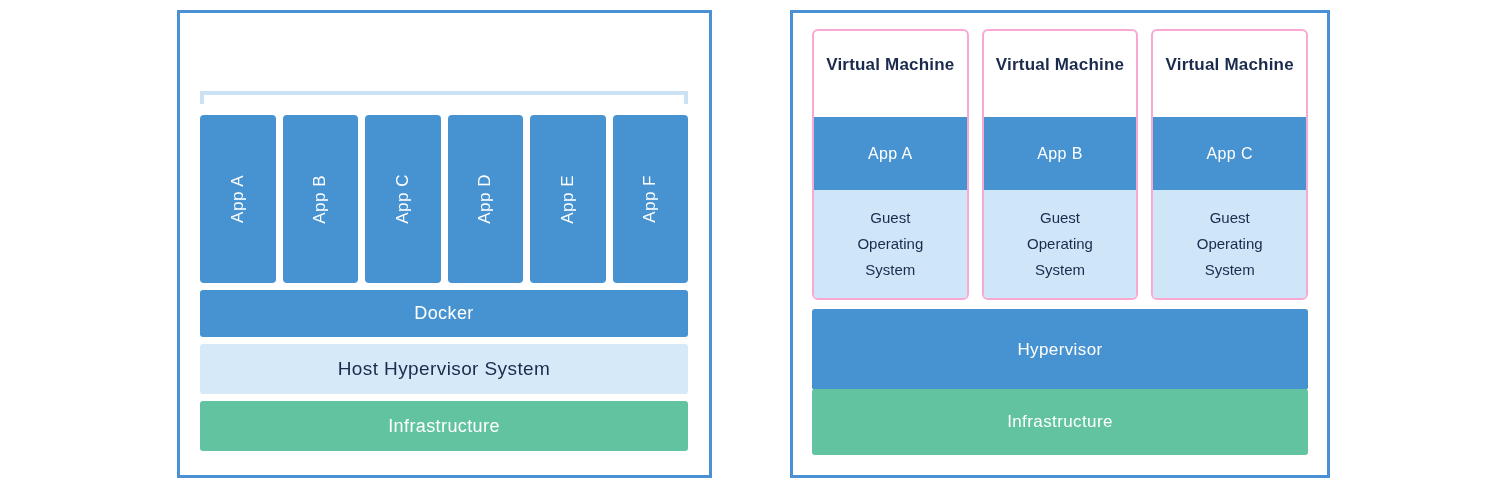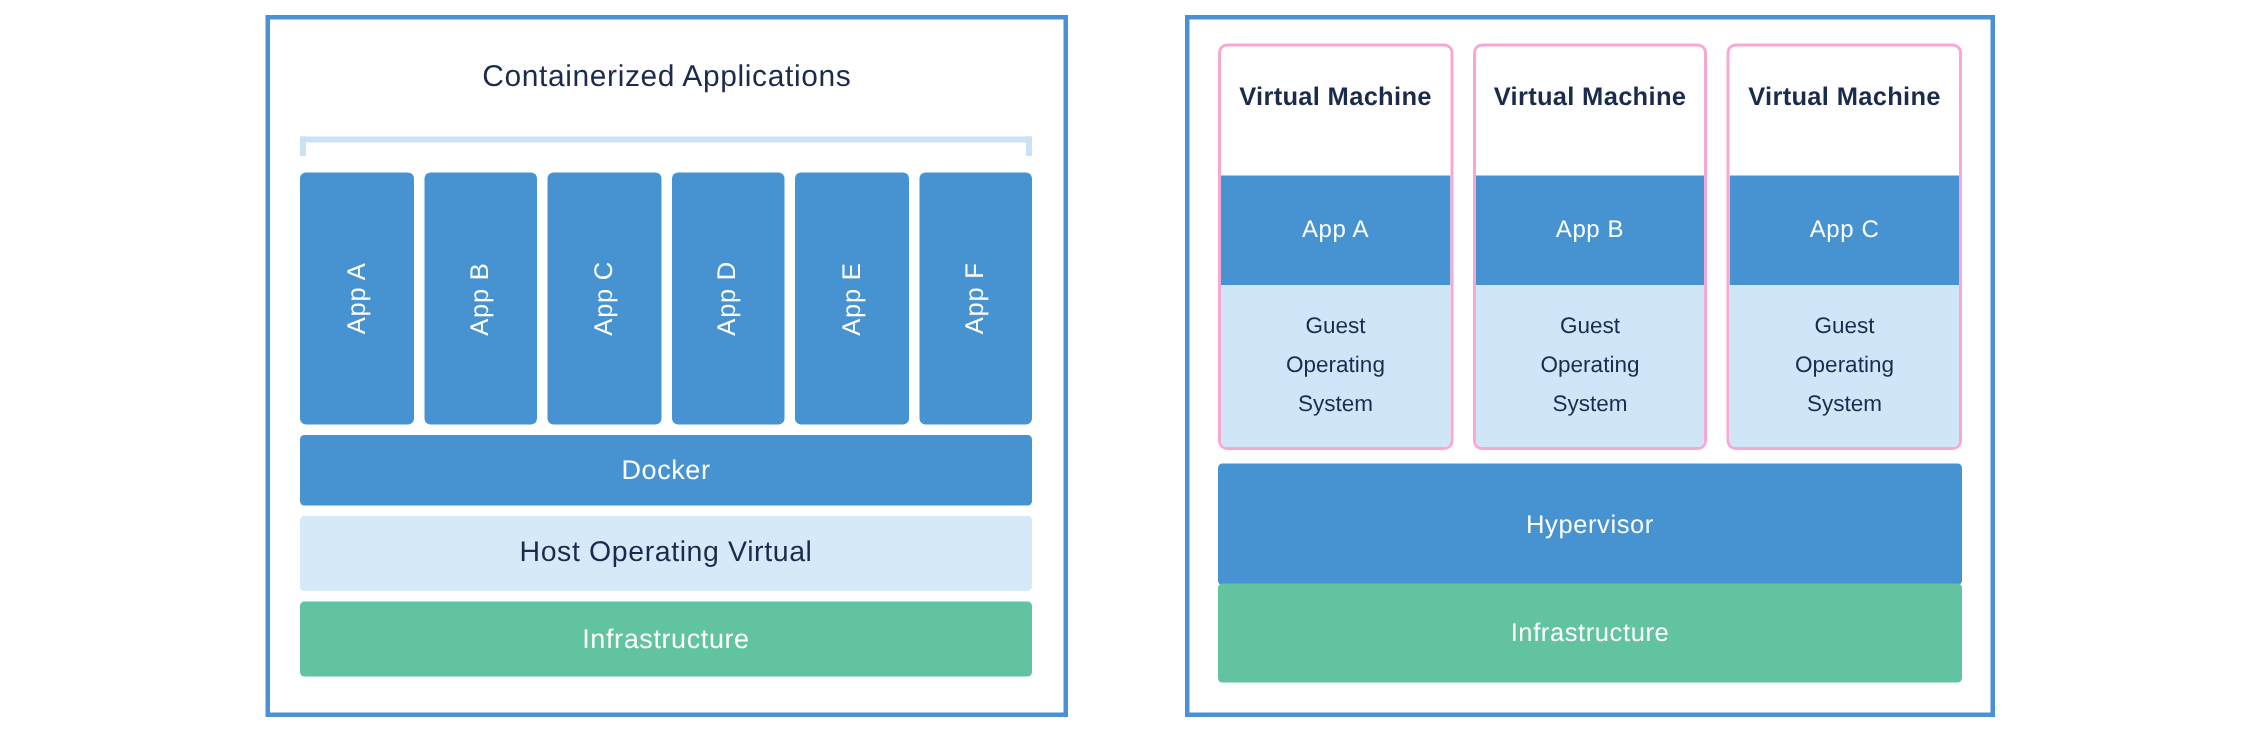--- a/index.html
+++ b/index.html
@@ -88,21 +88,20 @@
                 background: #4793d2; color: #ffffff; font-size: 17px; }
   .bar-infra-r{ top: 376px; left: 19px; width: 496px; height: 66px;
                 background: #61c3a0; color: #ffffff; font-size: 17px; }
 </style>
 </head>
 <body>
 
 <div>
 
   <div class="panel panel-left">
-    <div class="panel-title">Containerized Applications</div>
 
     <div class="bracket"></div>
 
     <div class="apps-row">
       <div class="app-col">
         <span class="vtext">App A</span>
       </div>
       <div class="app-col">
         <span class="vtext">App B</span>
       </div>
@@ -114,21 +113,21 @@
       </div>
       <div class="app-col">
         <span class="vtext">App E</span>
       </div>
       <div class="app-col">
         <span class="vtext">App F</span>
       </div>
     </div>
 
     <div class="bar bar-docker">Docker</div>
-    <div class="bar bar-host">Host Operating Virtual</div>
+    <div class="bar bar-host">Host Hypervisor System</div>
     <div class="bar bar-infra-l">Infrastructure</div>
   </div>
 
   <div class="panel panel-right">
     <div class="vm-row">
 
       <div class="vm-card">
         <div class="vm-head">Virtual Machine</div>
         <div class="vm-app">App A</div>
         <div class="vm-os">

